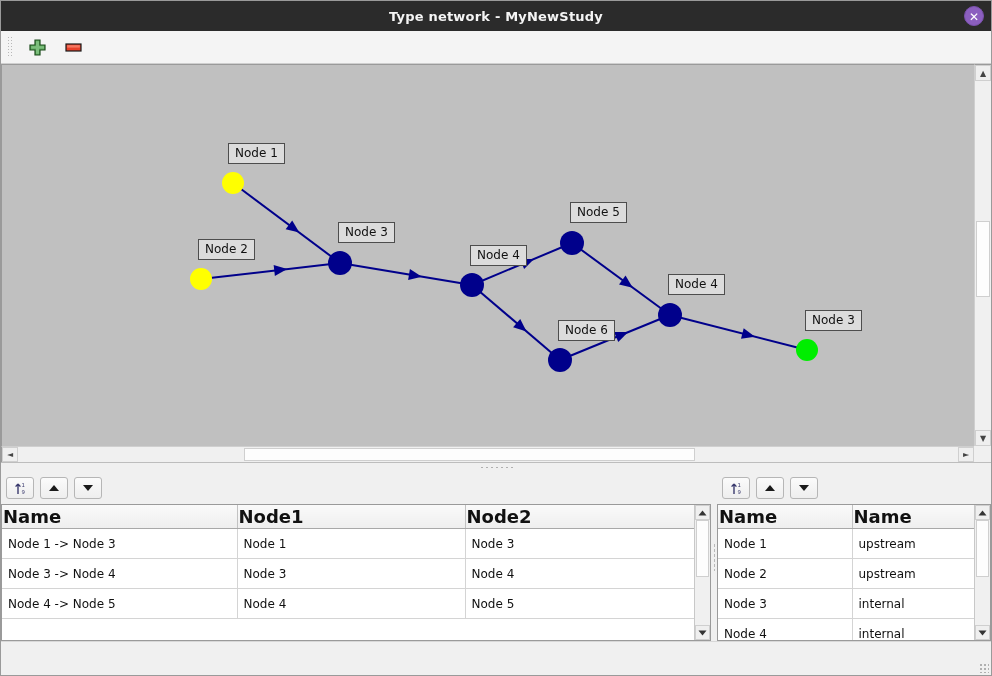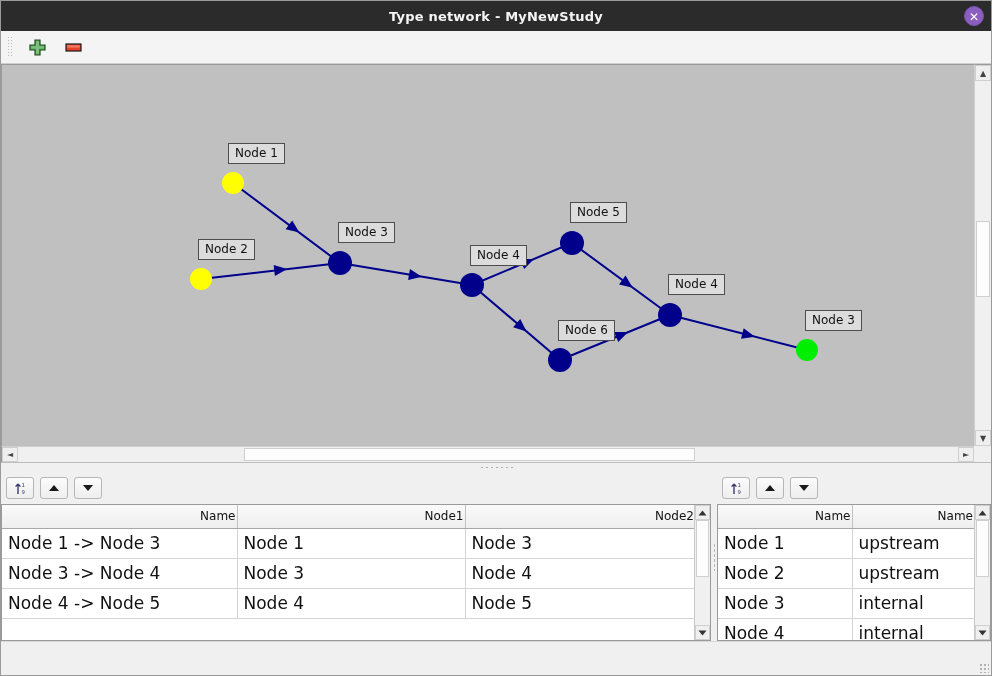--- a/index.html
+++ b/index.html
@@ -207,30 +207,30 @@
     border: 1px solid #9a9a9a;
     background: #fff;
     margin: 0 0 0 0;
   }
   .tbl-scroll { flex: 1 1 auto; overflow: hidden; min-width: 0; }
   table.grid { border-collapse: collapse; width: 100%; table-layout: fixed; }
   table.grid th {
     background: linear-gradient(#fafafa,#eeeeee);
     border-right: 1px solid #c2c2c2;
     border-bottom: 1px solid #a8a8a8;
-    font-size: 12px;
-    font-weight: normal;
+    font-size: 18px;
+    font-weight: bold;
     color: #111;
     height: 23px;
-    text-align: right;
+    text-align: left;
   }
   table.grid td {
     border-right: 1px solid #d4d4d4;
     border-bottom: 1px solid #d4d4d4;
-    font-size: 17px;
+    font-size: 12px;
     color: #111;
     height: 30px;
     padding-left: 6px;
     background: #fff;
     overflow: hidden;
     white-space: nowrap;
   }
   .tbl-vsb {
     width: 16px; flex: 0 0 16px;
     background: #f0f0f0;

